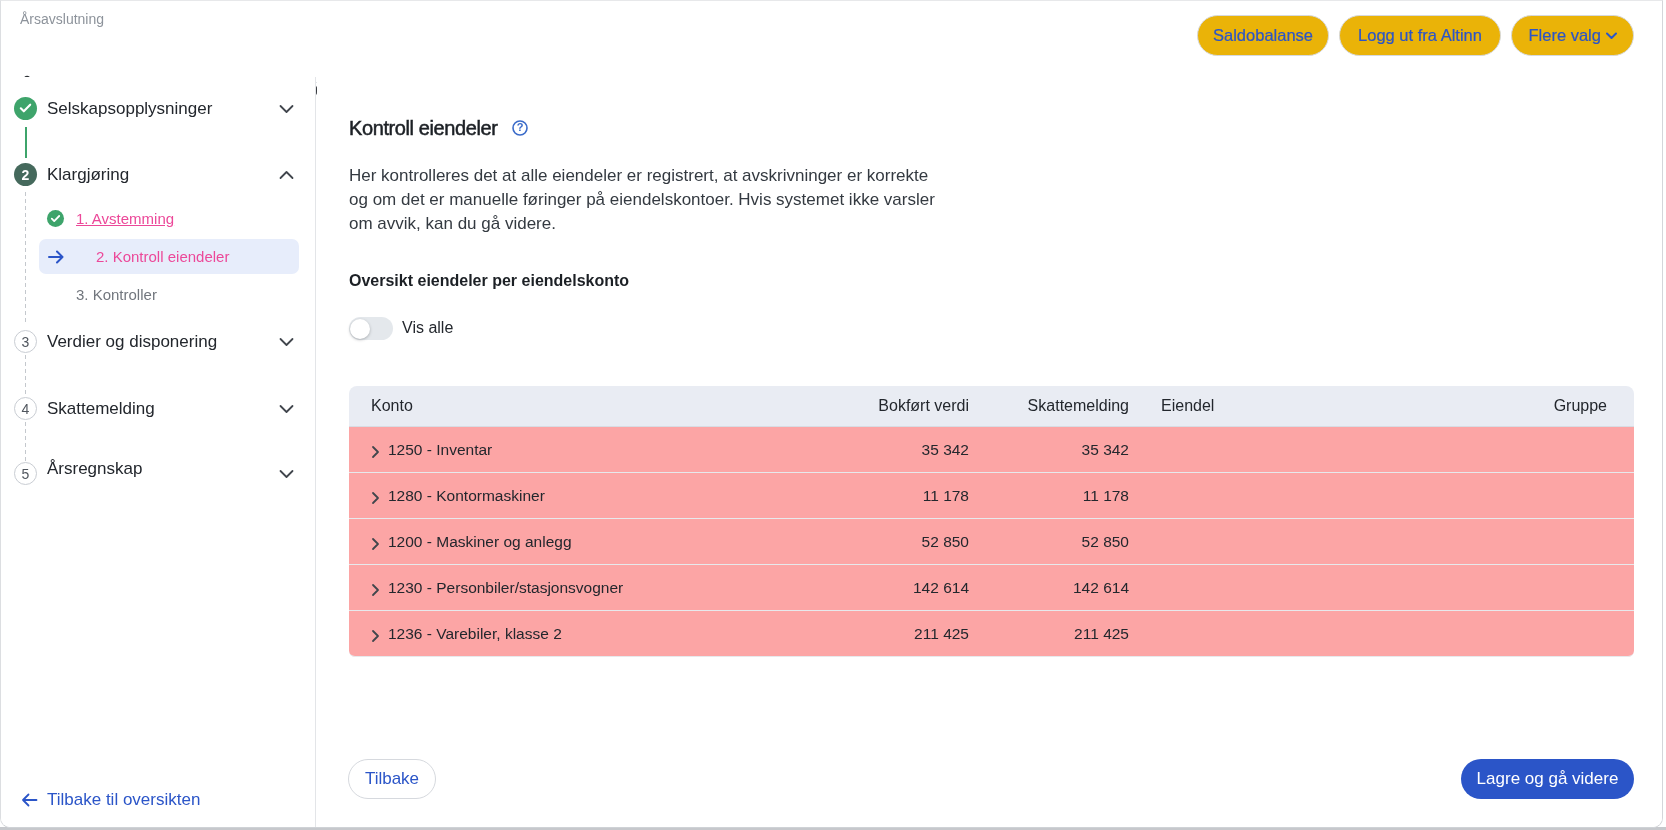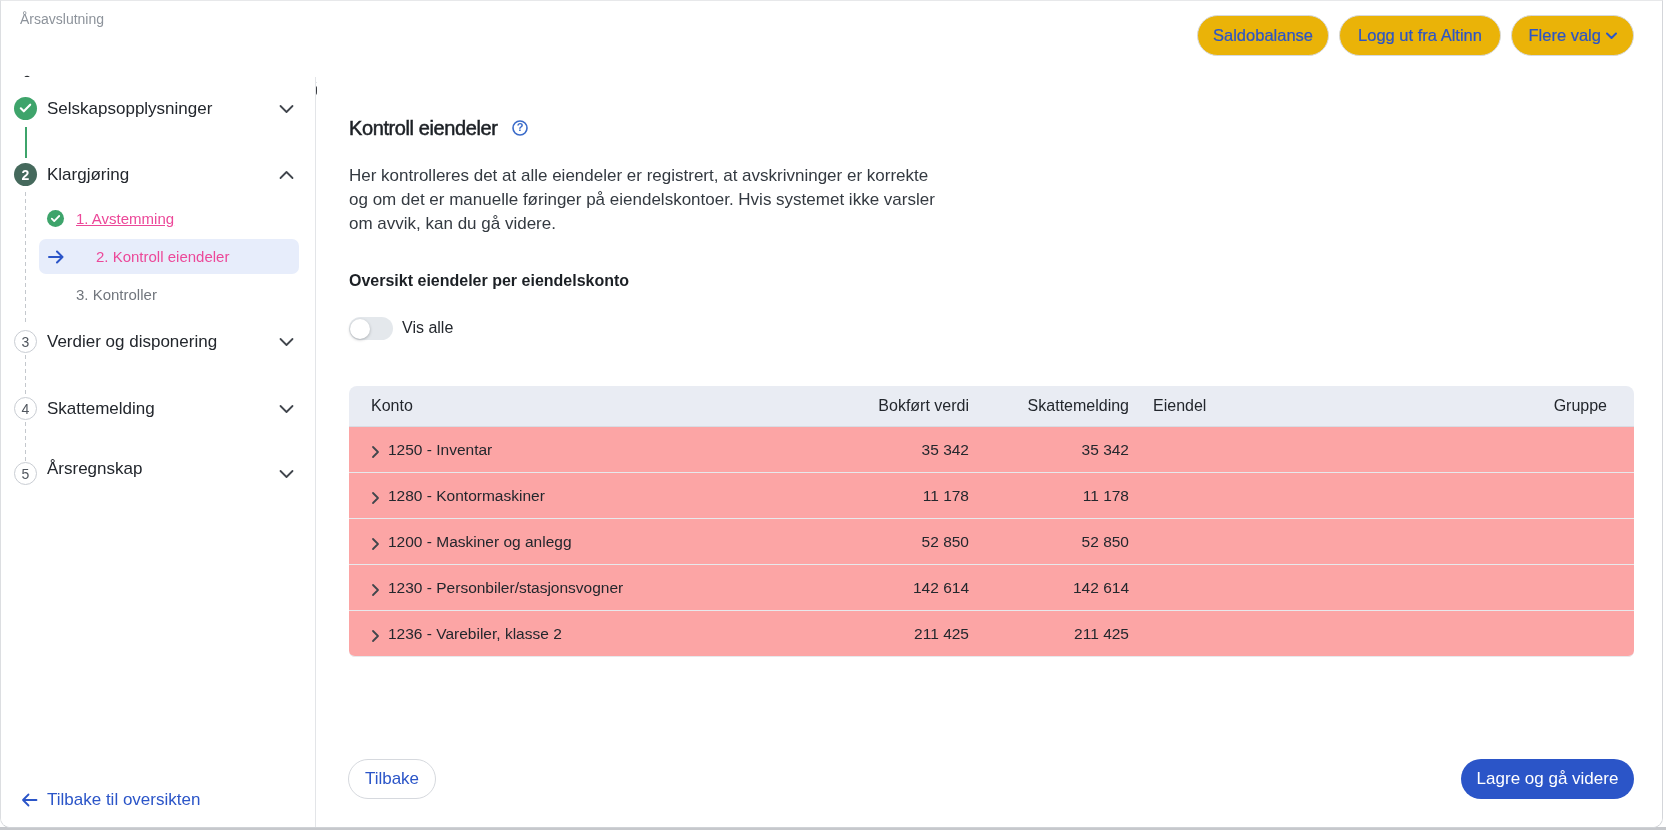--- a/index.html
+++ b/index.html
@@ -41,21 +41,21 @@
 .tlabel { position:absolute; left:85px; top:242px; font-size:16px; color:#23272d; }
 
 .tbl { position:absolute; left:32px; top:281px; width:1285px; border-radius:8px 8px 6px 6px;margin-top:28px; }
 .thead { display:flex; align-items:center; height:41px; background:#e9ecf3; border-radius:8px 8px 0 0; border-bottom:1px solid #d8dce3; font-size:16px; color:#23272d; }
 .trow { display:flex; align-items:center; height:46px; border-bottom:1px solid #e7e9ec; font-size:15.5px; color:#23272d; background:#fca5a5; }
 .trow:last-child { border-radius:0 0 6px 6px; }
 .c1 { width:430px; padding-left:22px; display:flex; align-items:center; }
 .c1 .rchev { margin-right:8px; display:flex; margin-top:4px; }
 .c2 { width:190px; text-align:right; }
 .c3 { width:160px; text-align:right; }
-.c4 { flex:1; padding-left:24px; }
+.c4 { flex:1; padding-left:32px; }
 .c5 { width:120px; text-align:right; padding-right:27px; }
 
 .btn-back { position:absolute; left:31px; top:682px; width:88px; height:40px; border:1px solid #d6d9de; border-radius:20px;
   display:flex; align-items:center; justify-content:center; font-size:17px; color:#2b55c8; background:#fff; }
 .btn-save { position:absolute; left:1144px; top:682px; width:173px; height:40px; border-radius:20px; background:#2b55c8;
   display:flex; align-items:center; justify-content:center; font-size:17px; color:#fff; font-weight:400; }
 .blue { color:#ec4899; }
 .gray { color:#71767d; }
 </style>
 </head>

